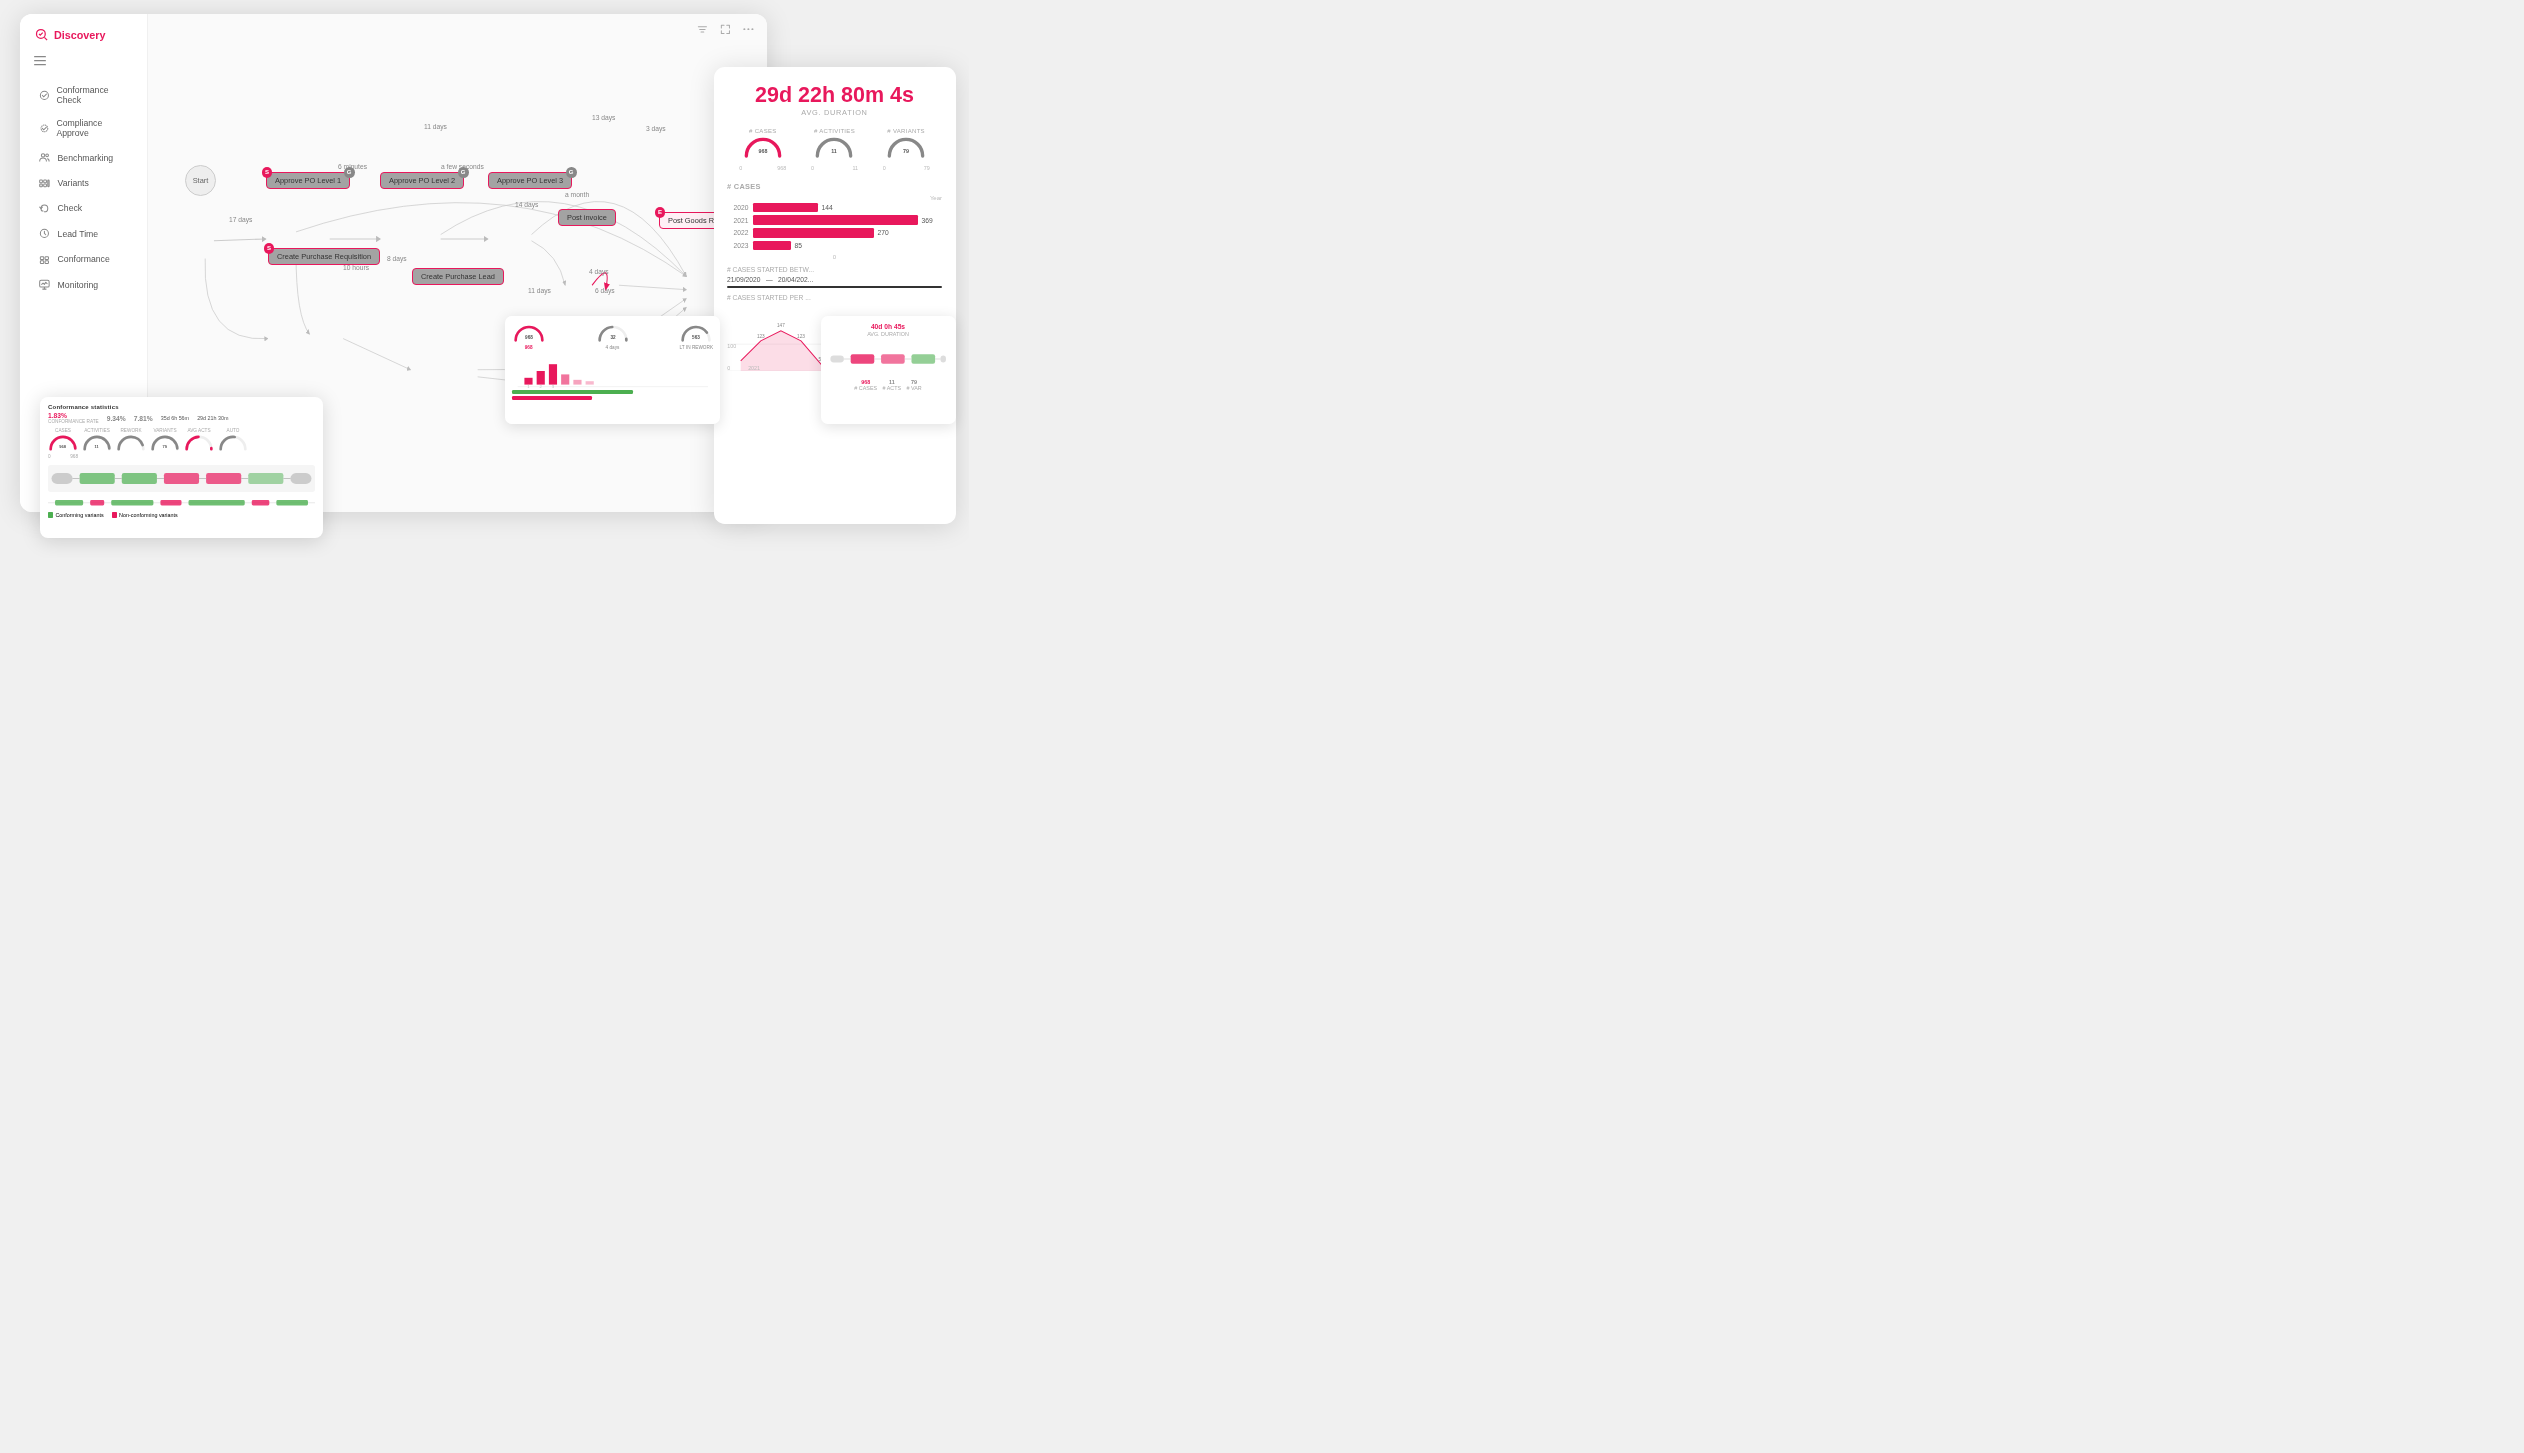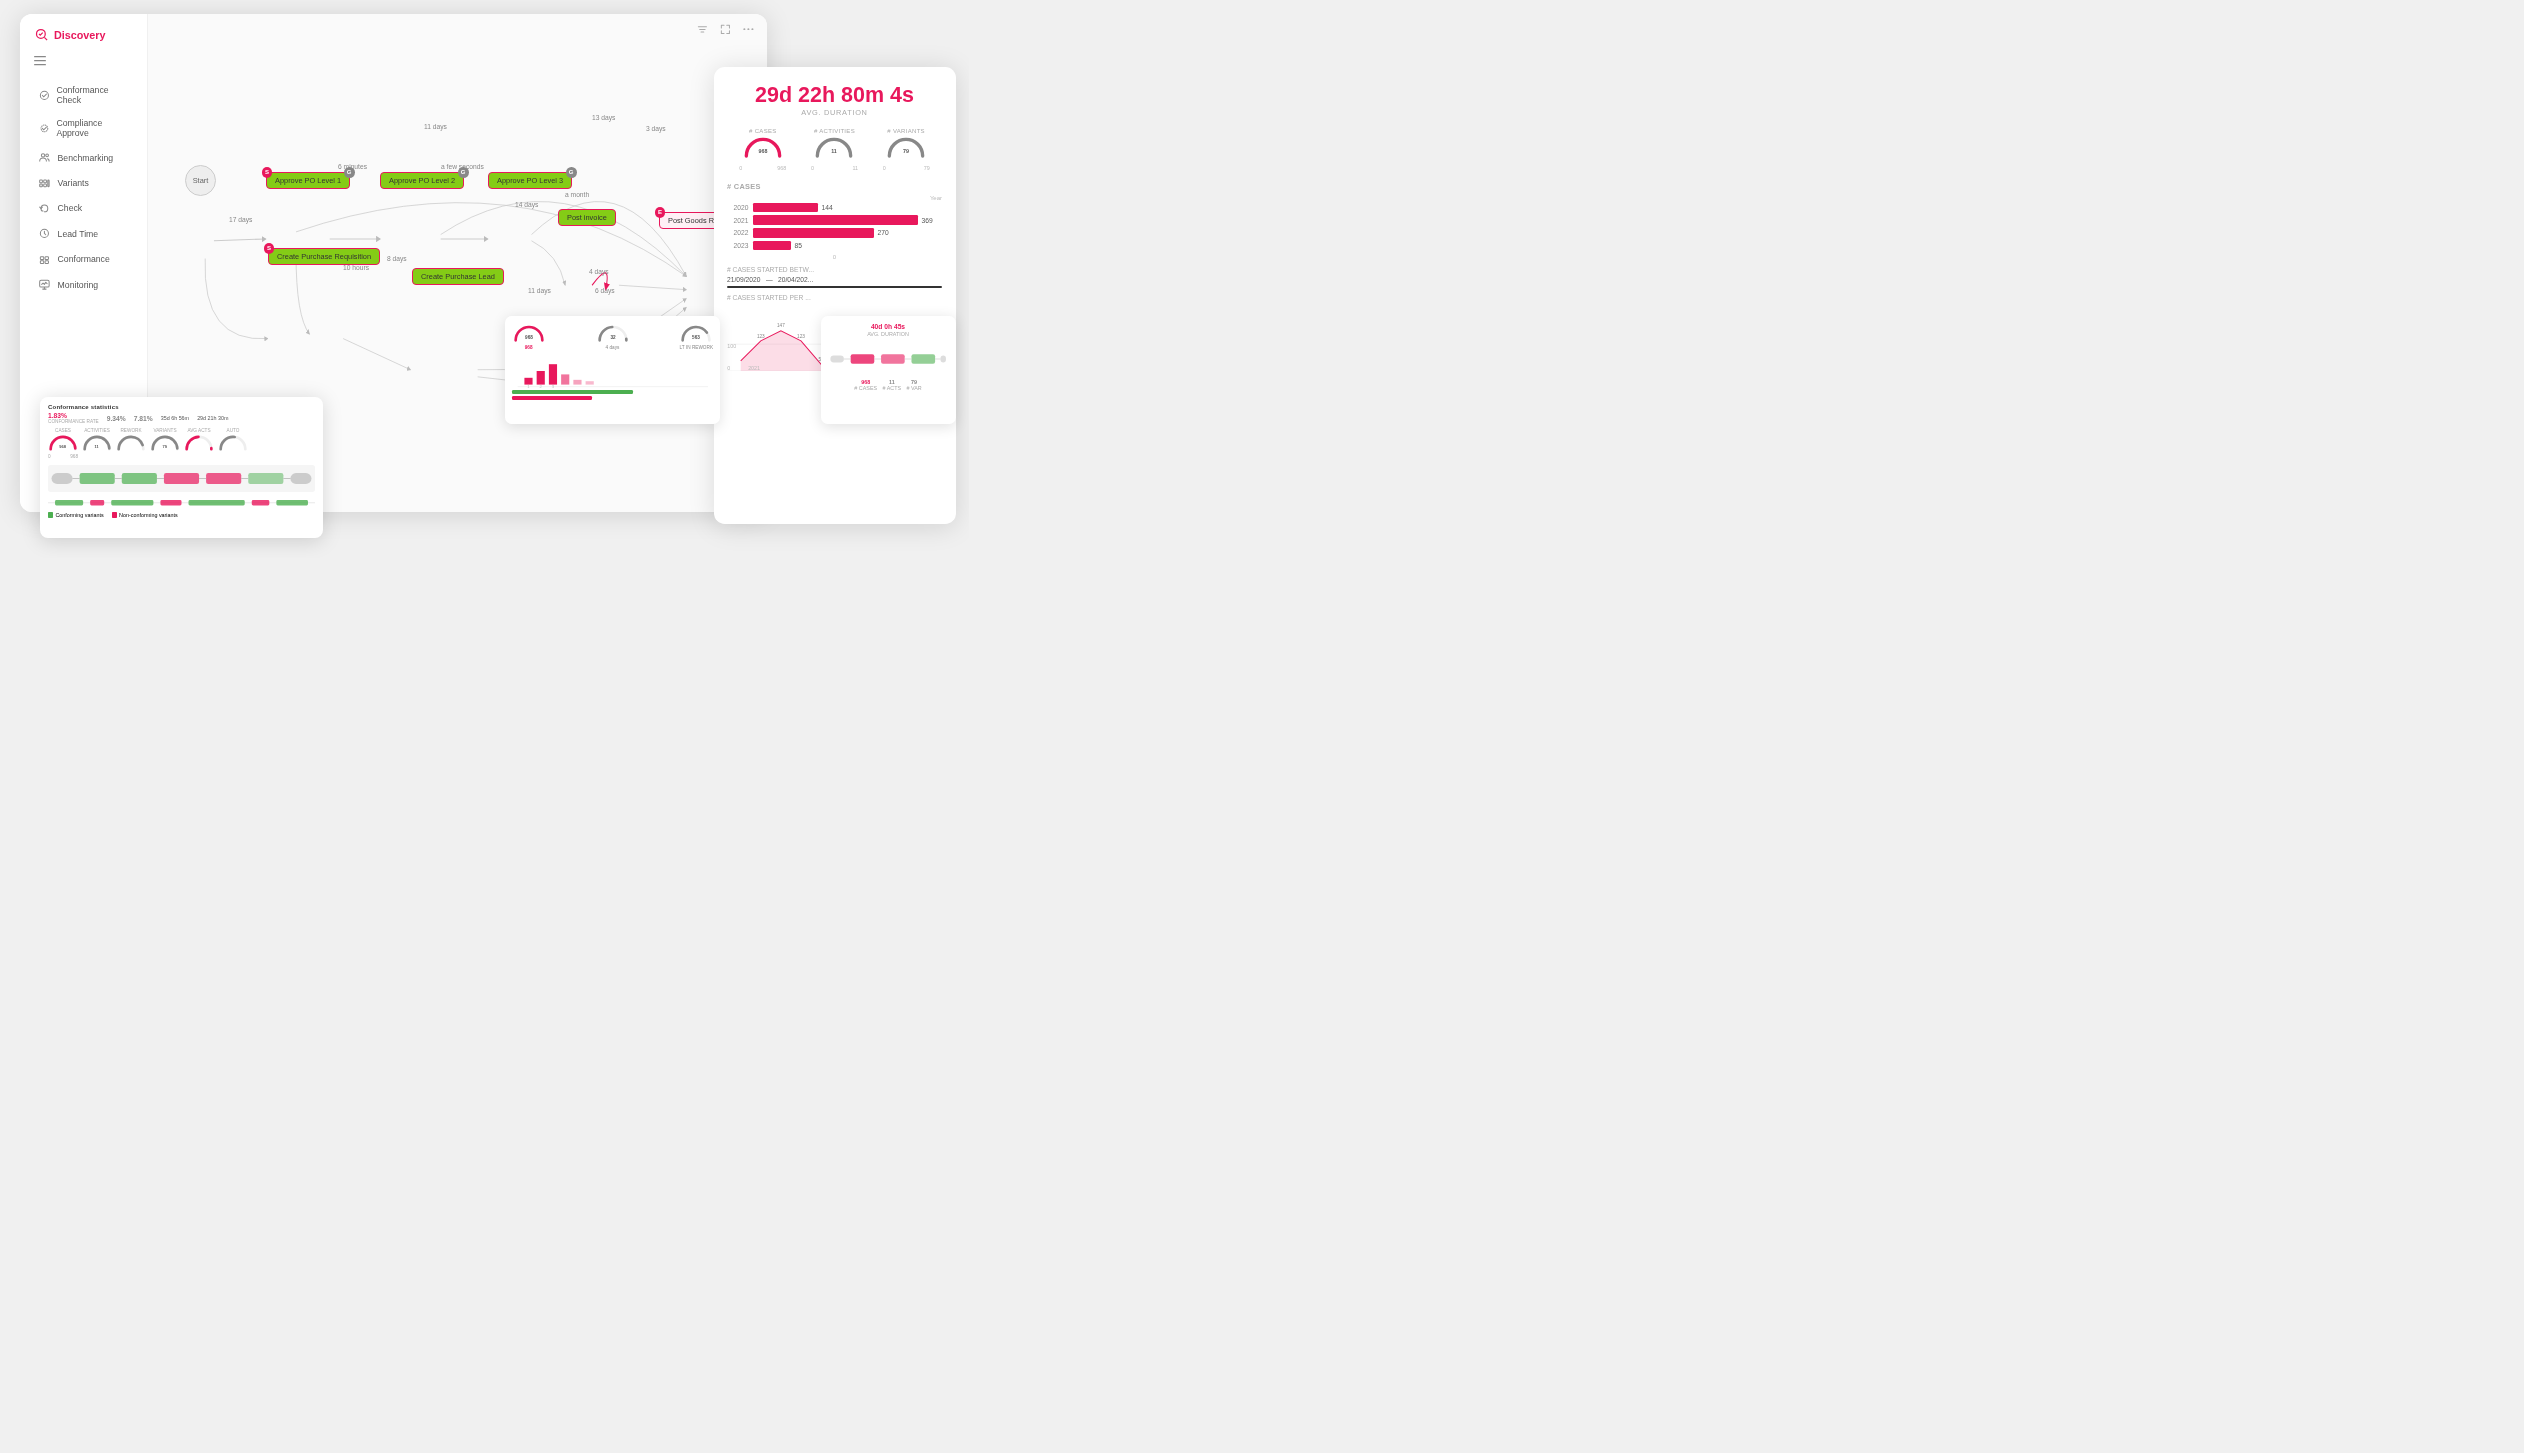--- a/index.html
+++ b/index.html
@@ -98,21 +98,21 @@
       color: #aaa;
       cursor: pointer;
       display: flex;
       align-items: center;
       justify-content: center;
     }
 
     
     .flow-node {
       position: absolute;
-      background: #84cc16;
+      background: #a3a3a3;
       border: 1px solid #e8185c;
       border-radius: 4px;
       padding: 3.4px 8px;
       font-size: 7.4px;
       color: #333;
       white-space: nowrap;
       font-weight: 500;
       z-index: 5;
     }
 

